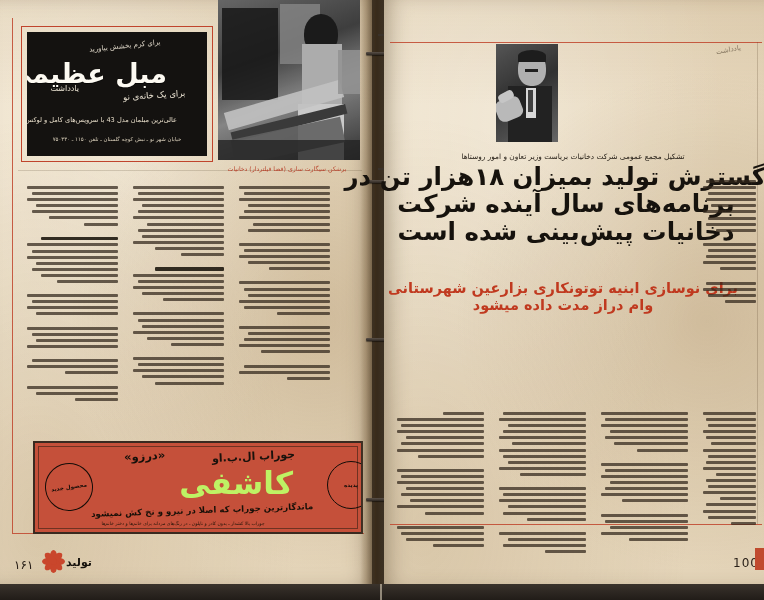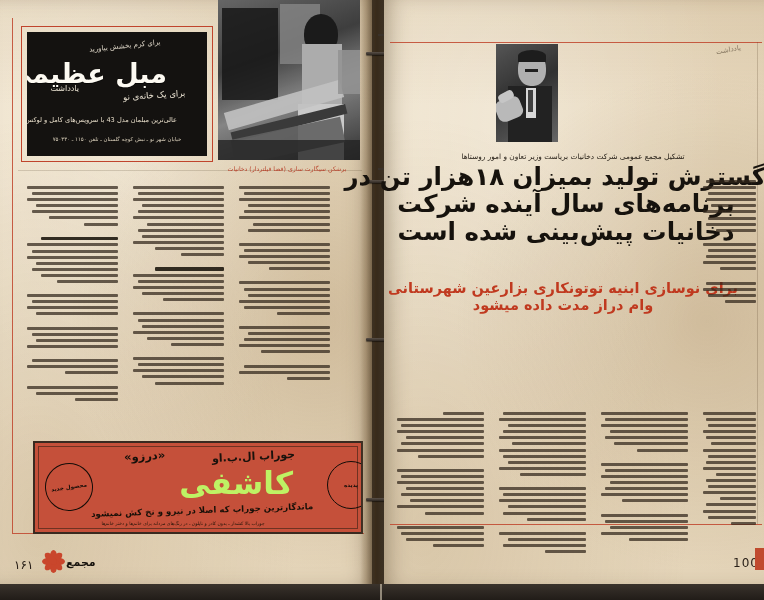--- a/index.html
+++ b/index.html
@@ -385,21 +385,21 @@
   <div class="flower" style="left:40px;top:548px;">
     <i class="p0"></i>
       <i class="p1"></i>
       <i class="p2"></i>
       <i class="p3"></i>
     <i class="p4"></i>
       <i class="p5"></i>
       <i class="p6"></i>
       <i class="p7"></i>
   </div>
-  <span class="mast" style="left:66px;top:556px;">مجمع</span>
+  <span class="mast" style="left:66px;top:556px;">تولید</span>
   <span class="folio" style="left:14px;top:558px;">۱۶۱</span>
 
   <div class="gutter"></div>
   <div class="gutter-line"></div>
   <div class="staple s1"></div>
   <div class="staple s2"></div>
   <div class="staple s3"></div>
   <div class="staple s4"></div>
   <div class="edge-nick n1"></div>
   <div class="edge-nick n2"></div>

